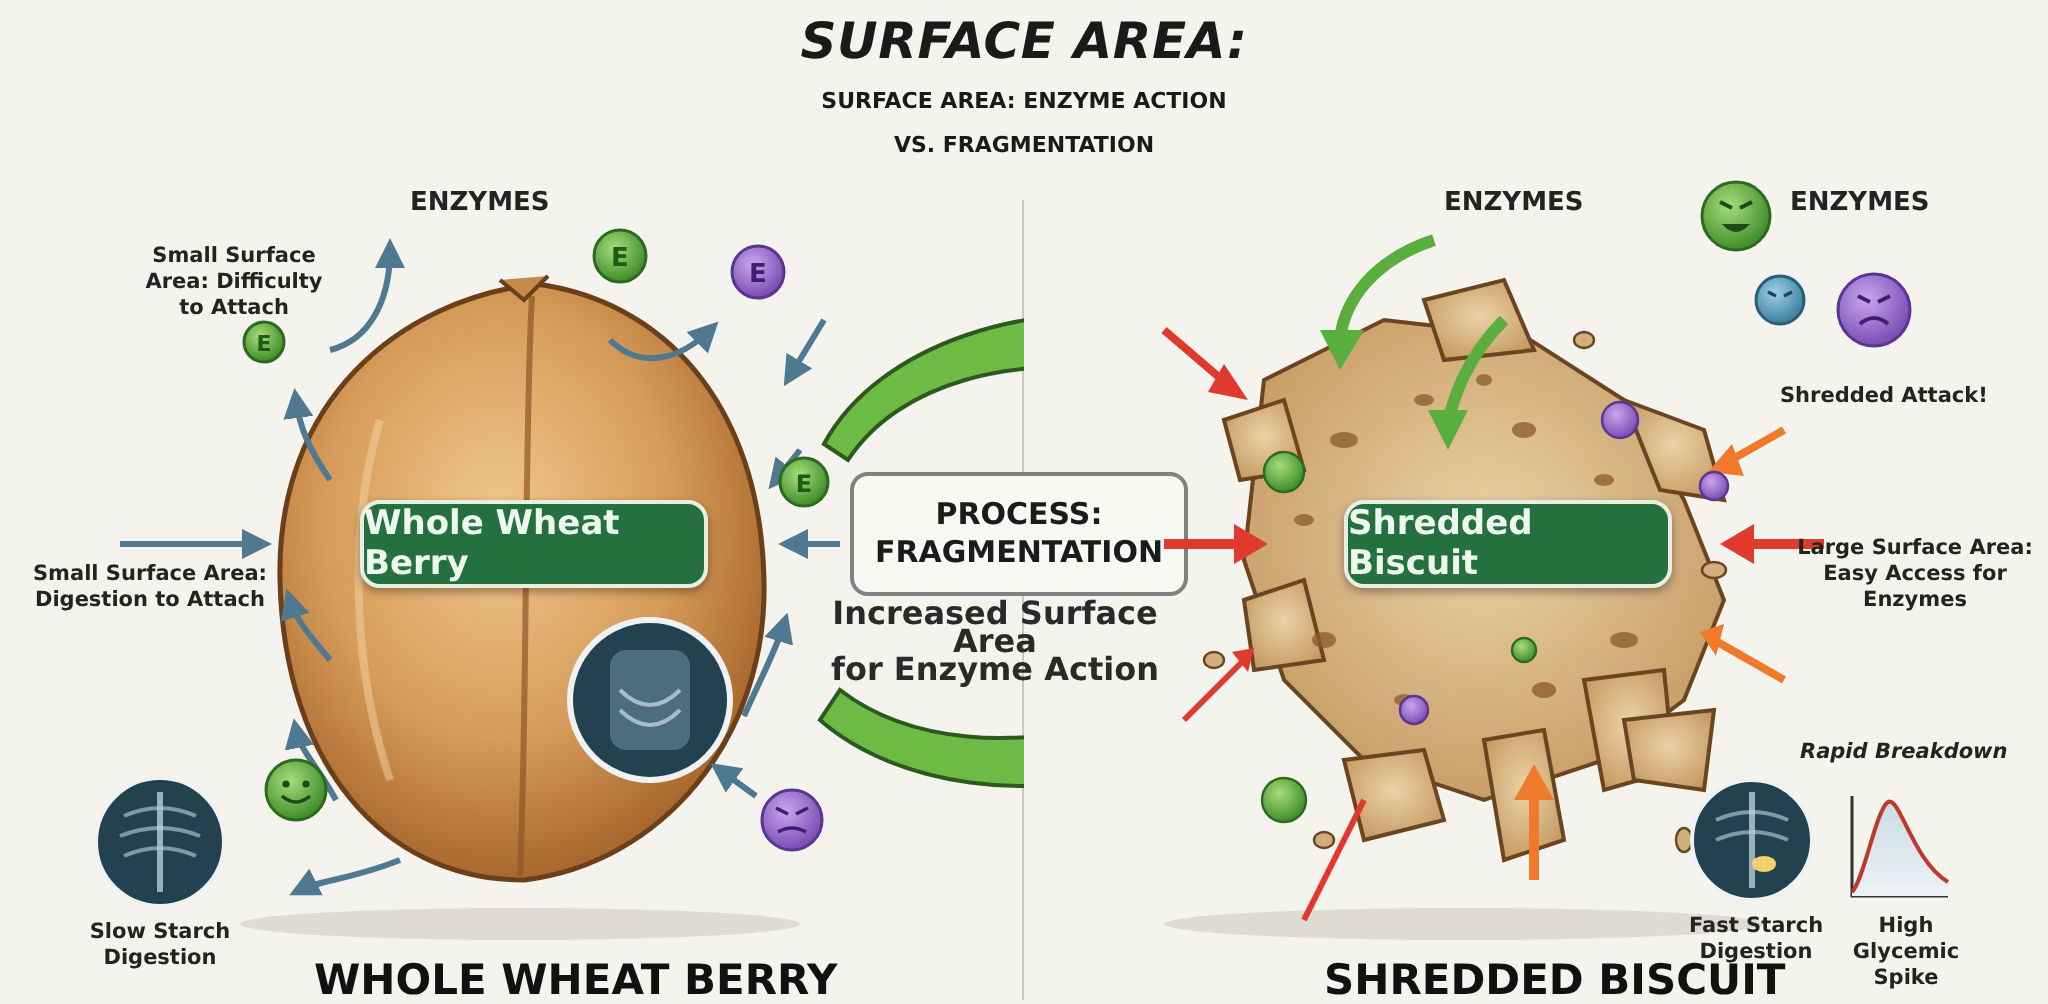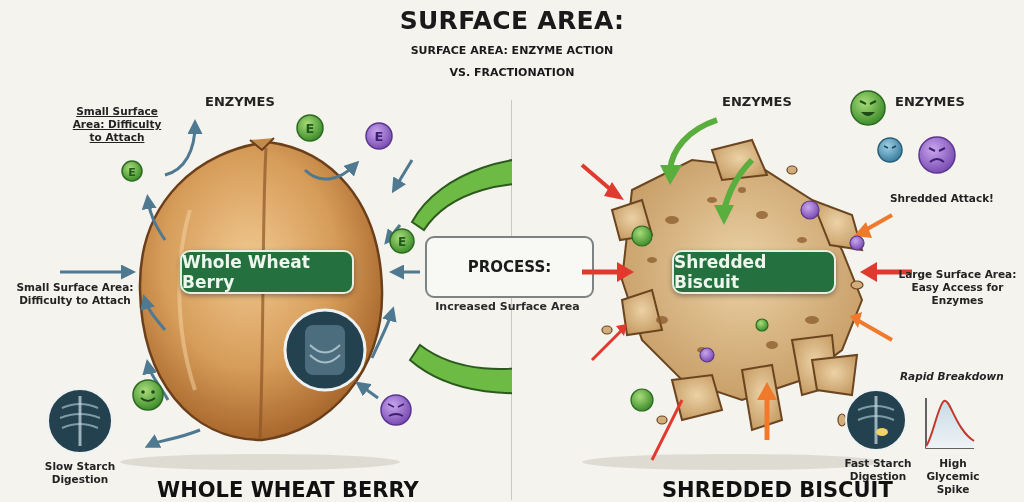--- a/index.html
+++ b/index.html
@@ -1,35 +1,35 @@
 <!DOCTYPE html>
 <html><head>
 <meta charset="utf-8">
 <style>
   html,body{margin:0;padding:0;}
   body{width:1024px;height:502px;overflow:hidden;background:#f4f3ee;font-family:"DejaVu Sans","Liberation Sans",sans-serif;color:#1c1c1c;position:relative;}
   .abs{position:absolute;}
-  .title{left:0;width:1024px;top:6px;text-align:center;font-weight:bold;font-size:25px;letter-spacing:0.3px;color:#1a1a1a;}
+  .title{left:0;width:1024px;top:6px;text-align:center;font-weight:bold;font-size:25px;letter-spacing:0.3px;color:#1a1a1a;font-style:italic;}
   .subtitle{left:0;width:1024px;top:40px;text-align:center;font-weight:bold;font-size:11px;line-height:22px;color:#1a1a1a;}
   .divider{left:511px;top:100px;width:0;height:400px;border-left:1.5px solid #c9c9c4;}
   .lbl{font-weight:bold;color:#232323;text-align:center;}
   .small{font-size:10.5px;line-height:13px;}
   .enz-h{font-size:13px;}
   .bottom-title{font-weight:bold;font-size:21px;color:#111;}
   .chip{display:flex;align-items:center;justify-content:center;background:#24703f;color:#eef7ee;border:2.5px solid #e8efe2;border-radius:10px;box-shadow:0 2px 5px rgba(0,0,0,.35);font-size:17px;font-weight:bold;}
   .process-box{left:425px;top:236px;width:165px;height:58px;border:2px solid #7d8283;border-radius:9px;background:#f8f8f5;display:flex;flex-direction:column;align-items:center;justify-content:center;font-weight:bold;font-size:15px;line-height:19px;color:#1b1b1b;}
-  .process-sub{left:415px;top:300px;width:185px;text-align:center;font-size:11px;line-height:14px;font-weight:bold;color:#2a2a2a;}
+  .process-sub{left:405px;top:300px;width:185px;text-align:center;font-size:16px;line-height:14px;font-weight:bold;color:#2a2a2a;}
 </style>
 </head>
 <body>
 
 <div class="abs title">SURFACE AREA:</div>
 <div class="abs subtitle">
   <div>SURFACE AREA: ENZYME ACTION</div>
-  <div>VS. FRACTIONATION</div>
+  <div>VS. FRAGMENTATION</div>
 </div>
 
 <div class="abs divider"></div>
 
 <svg class="abs" style="left:0;top:0" width="512" height="502">
   <defs>
     <radialGradient id="grainG" cx="45%" cy="40%" r="60%">
       <stop offset="0%" stop-color="#f0c88f"></stop>
       <stop offset="60%" stop-color="#d69c59"></stop>
       <stop offset="100%" stop-color="#a8672c"></stop>
@@ -113,45 +113,47 @@
   <g>
     <path d="M412,222 C440,170 520,150 568,160 L560,140 L620,190 L548,208 L556,186 C510,178 450,190 424,230 Z" fill="#6dbb45" stroke="#2c5a1e" stroke-width="2"></path>
   </g>
   <g>
     <path d="M410,360 C450,395 520,400 560,385 L560,405 L620,352 L548,338 L554,360 C510,375 455,372 420,345 Z" fill="#6dbb45" stroke="#2c5a1e" stroke-width="2"></path>
   </g>
 </svg>
 
 <div class="abs lbl enz-h" style="left:205px;top:94px;">ENZYMES</div>
 
-<div class="abs lbl small" style="left:62px;top:105px;width:110px;text-decoration:underline;">
+<div class="abs lbl small" style="left:62px;top:122px;width:110px;">
   <div>Small Surface</div>
   <div>Area: Difficulty</div>
   <div>to Attach</div>
 </div>
 
 <div class="abs lbl small" style="left:10px;top:281px;width:130px;">
   <div>Small Surface Area:</div>
-  <div>Difficulty to Attach</div>
+  <div>Digestion to Attach</div>
 </div>
 
 <div class="abs chip" style="left:180px;top:250px;width:170px;height:40px;">Whole Wheat Berry</div>
 
 <div class="abs lbl small" style="left:30px;top:460px;width:100px;">
   <div>Slow Starch</div>
   <div>Digestion</div>
 </div>
 
 <div class="abs bottom-title" style="left:157px;top:478px;">WHOLE WHEAT BERRY</div>
 
 <div class="abs process-box">
   <div>PROCESS:</div>
+  <div>FRAGMENTATION</div>
 </div>
 <div class="abs process-sub">
   <div>Increased Surface Area</div>
+  <div>for Enzyme Action</div>
 </div>
 
 <svg class="abs" style="left:512px;top:0" width="512" height="502">
   <defs>
     <radialGradient id="bisG" cx="50%" cy="45%" r="60%">
       <stop offset="0%" stop-color="#ecd2a6"></stop>
         <stop offset="100%" stop-color="#c49a62"></stop>
     </radialGradient>
     <radialGradient id="gE2" cx="40%" cy="35%" r="65%">
       <stop offset="0%" stop-color="#a8dc7a"></stop>

